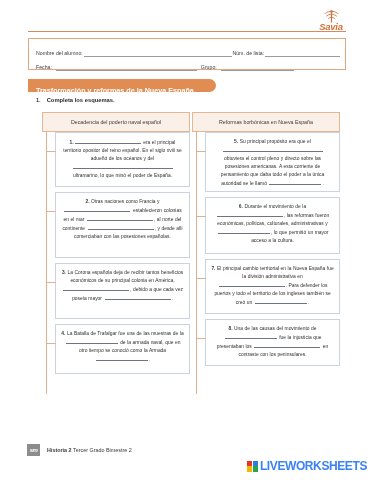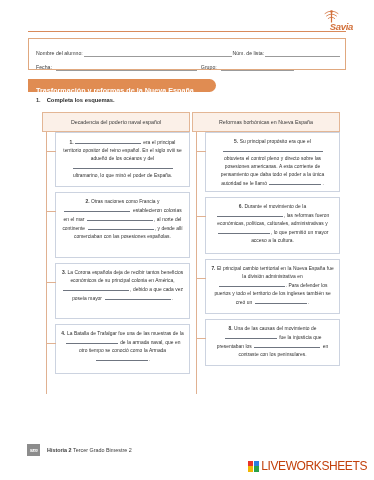--- a/index.html
+++ b/index.html
@@ -38,21 +38,21 @@
   }
   .logo-mark {
     position: absolute;
     left: 14px; top: 0px;
     width: 17px; height: 16px;
   }
   .logo-text {
     position: absolute;
     left: 0; top: 14px;
     width: 44px;
-    text-align: right;
+    text-align: center;
     font-size: 9.5px;
     font-weight: bold;
     font-style: italic;
     letter-spacing: -0.3px;
     color: #d2703a;
   }
 
   
   .student-box {
     position: absolute;
@@ -254,22 +254,22 @@
   .lw-mark {
     width: 11px; height: 11px;
     display: grid;
     grid-template-columns: 1fr 1fr;
     grid-template-rows: 1fr 1fr;
     gap: 0.6px;
   }
   .lw-mark i { display: block; }
   .lw-text {
     font-size: 12px;
-    font-weight: normal;
-    color: #c2410c;
+    font-weight: bold;
+    color: #3b82f6;
     letter-spacing: -0.4px;
   }
 </style>
 </head>
 <body>
 
 <div class="page">
 
   <div class="header-zone">
     <div class="header-rule"></div>

